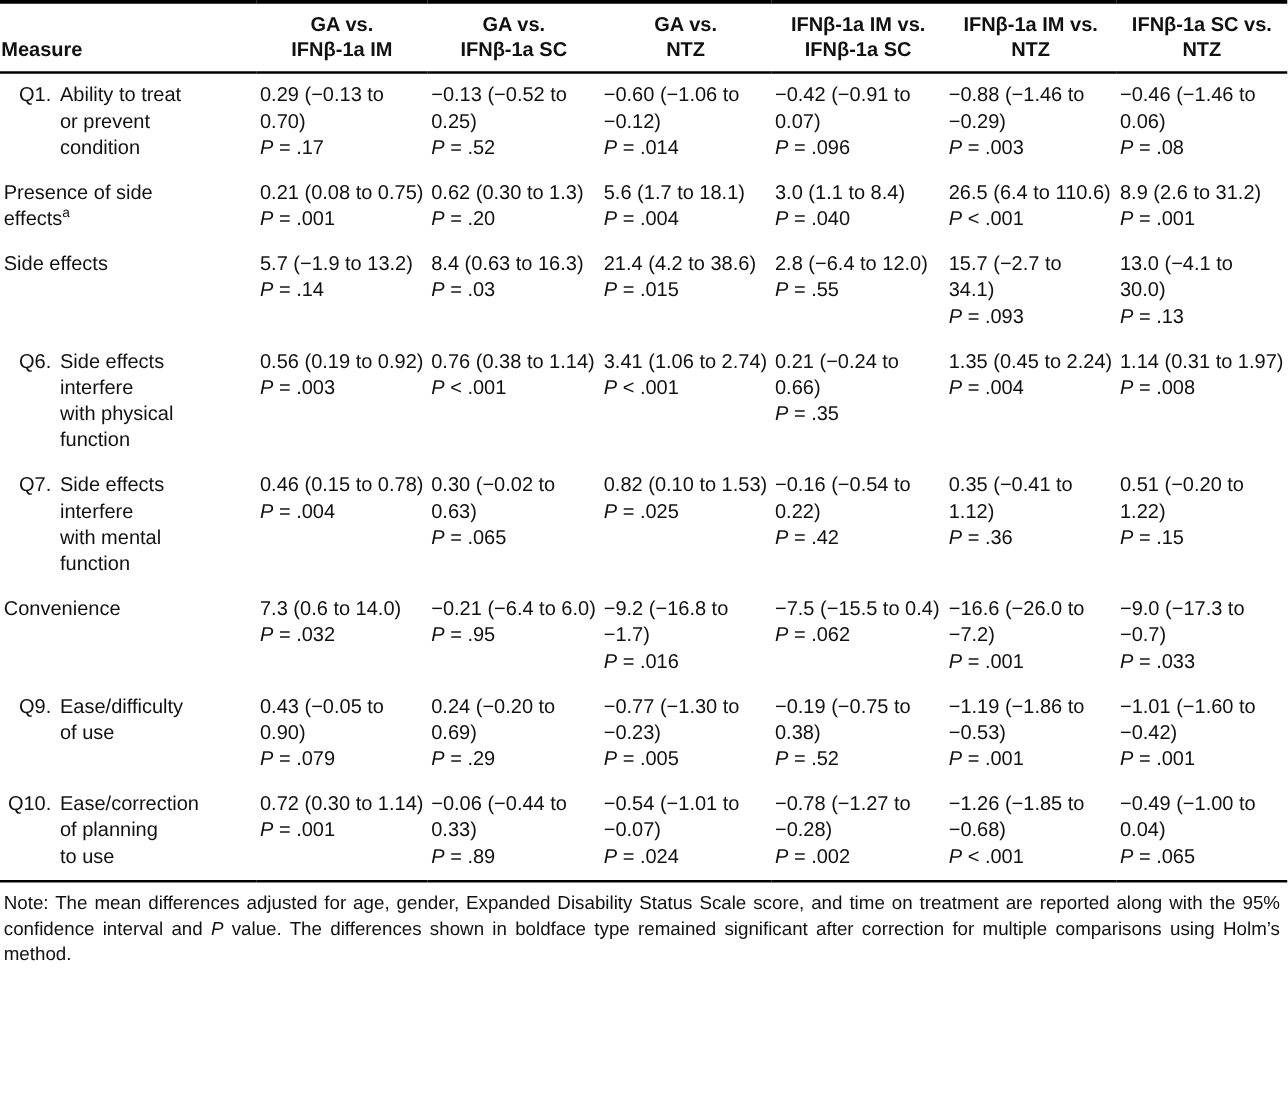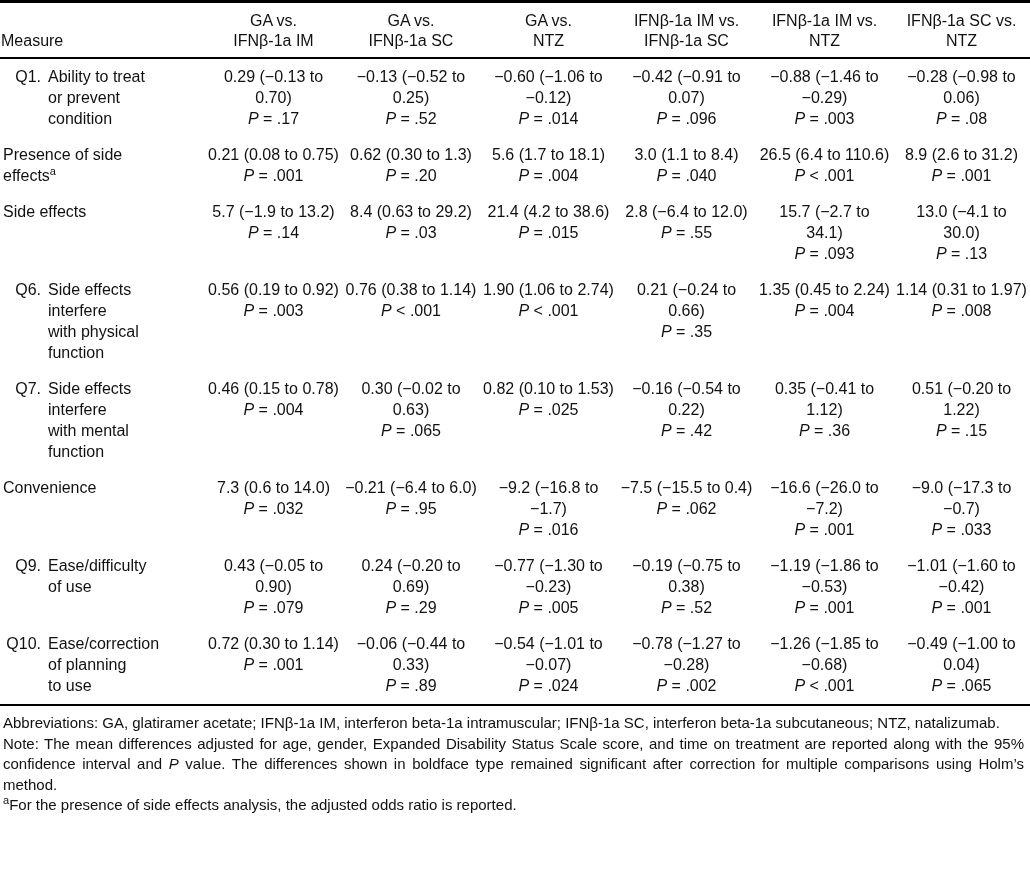--- a/index.html
+++ b/index.html
@@ -16,37 +16,36 @@
   }
   table.cmp {
     width: 1030px;
     border-collapse: collapse;
     table-layout: fixed;
     border-top: 3px solid #000;
     border-bottom: 2px solid #000;
   }
   th {
     vertical-align: bottom;
-    font-weight: normal;
+    font-weight: bold;
     font-size: 16px;
     line-height: 20px;
     padding: 8px 2px 6px 2px;
     border-bottom: 2px solid #000;
     white-space: pre-line;
   }
   th.measure-h { text-align: left; padding-left: 1px; }
   th.col-h { text-align: center; }
   td {
     vertical-align: top;
     font-size: 16px;
     line-height: 21px;
   }
   td.measure { padding: 7px 2px 8px 3px; }
   td.data {
-    text-align: center;
     padding: 7px 3px 8px 3px;
     margin-top: 43px;
   }
   td.data.bold { font-weight: normal; }
   .q-label {
     display: inline-block;
     width: 38px;
     padding-right: 7px;
     text-align: right;
     vertical-align: top;
@@ -122,21 +121,21 @@
           </td>
           <td class="data">
             <div class="est">−0.42 (−0.91 to 0.07)</div>
             <div class="pval"><i>P</i> = .096</div>
           </td>
           <td class="data bold">
             <div class="est">−0.88 (−1.46 to −0.29)</div>
             <div class="pval"><i>P</i> = .003</div>
           </td>
           <td class="data">
-            <div class="est">−0.28 (−0.98 to 0.06)</div>
+            <div class="est">−0.46 (−1.46 to 0.06)</div>
             <div class="pval"><i>P</i> = .08</div>
           </td>
         </tr>
         <tr>
           <td class="measure"><span class="measure-text">Presence of side
 effects<sup>a</sup></span></td>
           <td class="data bold">
             <div class="est">0.21 (0.08 to 0.75)</div>
             <div class="pval"><i>P</i> = .001</div>
           </td>
@@ -161,21 +160,21 @@
             <div class="pval"><i>P</i> = .001</div>
           </td>
         </tr>
         <tr>
           <td class="measure"><span class="measure-text">Side effects</span></td>
           <td class="data">
             <div class="est">5.7 (−1.9 to 13.2)</div>
             <div class="pval"><i>P</i> = .14</div>
           </td>
           <td class="data">
-            <div class="est">8.4 (0.63 to 29.2)</div>
+            <div class="est">8.4 (0.63 to 16.3)</div>
             <div class="pval"><i>P</i> = .03</div>
           </td>
           <td class="data">
             <div class="est">21.4 (4.2 to 38.6)</div>
             <div class="pval"><i>P</i> = .015</div>
           </td>
           <td class="data">
             <div class="est">2.8 (−6.4 to 12.0)</div>
             <div class="pval"><i>P</i> = .55</div>
           </td>
@@ -195,21 +194,21 @@
 function</span></td>
           <td class="data bold">
             <div class="est">0.56 (0.19 to 0.92)</div>
             <div class="pval"><i>P</i> = .003</div>
           </td>
           <td class="data bold">
             <div class="est">0.76 (0.38 to 1.14)</div>
             <div class="pval"><i>P</i> &lt; .001</div>
           </td>
           <td class="data bold">
-            <div class="est">1.90 (1.06 to 2.74)</div>
+            <div class="est">3.41 (1.06 to 2.74)</div>
             <div class="pval"><i>P</i> &lt; .001</div>
           </td>
           <td class="data">
             <div class="est">0.21 (−0.24 to 0.66)</div>
             <div class="pval"><i>P</i> = .35</div>
           </td>
           <td class="data bold">
             <div class="est">1.35 (0.45 to 2.24)</div>
             <div class="pval"><i>P</i> = .004</div>
           </td>
@@ -330,23 +329,17 @@
           <td class="data">
             <div class="est">−0.49 (−1.00 to 0.04)</div>
             <div class="pval"><i>P</i> = .065</div>
           </td>
         </tr>
       </tbody>
   </table>
 
   <div class="footnotes">
     <p>
-      <span>Abbreviations: GA, glatiramer acetate; IFNβ-1a IM, interferon beta-1a intramuscular; IFNβ-1a SC, interferon beta-1a subcutaneous; NTZ, natalizumab.</span>
-    </p>
-    <p>
       <span>Note: The mean differences adjusted for age, gender, Expanded Disability Status Scale score, and time on treatment are reported along with the 95% confidence interval and </span><i class="note-p">P</i><span> value. The differences shown in boldface type remained significant after correction for multiple comparisons using Holm’s method.</span>
     </p>
-    <p>
-      <sup>a</sup><span>For the presence of side effects analysis, the adjusted odds ratio is reported.</span>
-    </p>
   </div>
 
 </div>
 
 </body></html>

